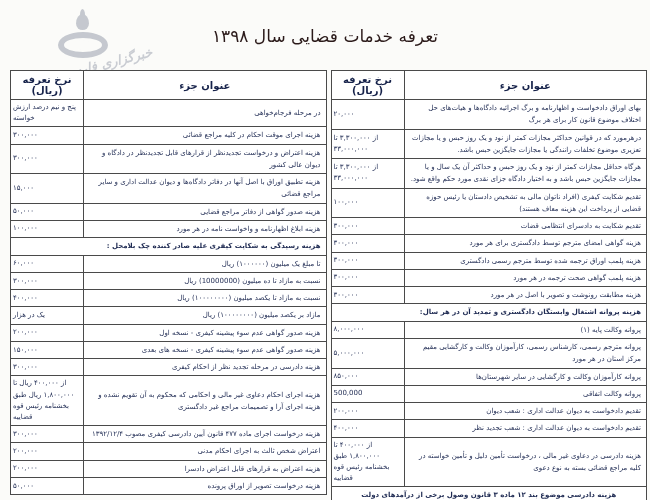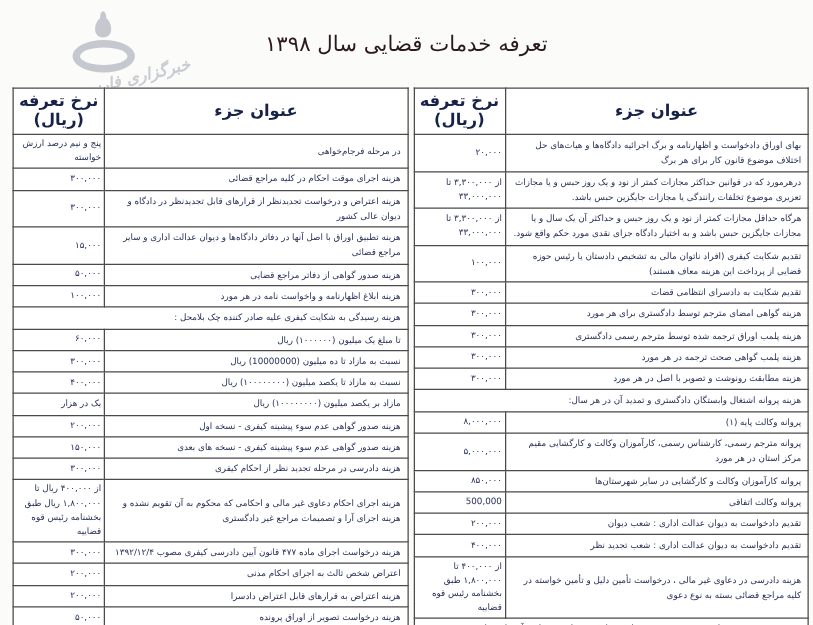--- a/index.html
+++ b/index.html
@@ -61,35 +61,35 @@
     flex:1;
     background:#fff;
     table-layout:fixed;
   }
   table.tariff th,table.tariff td{
     border:1px solid #4a4a4a;
     color:#1e2a52;
     vertical-align:middle;
   }
   table.tariff th{
-    font-size:13px;font-weight:bold;text-align:center;
+    font-size:10px;font-weight:bold;text-align:center;
     padding:3px 2px;color:#16224a;
   }
   th.col-rate{width:68px;}
   td.item-cell{
     font-size:7px;line-height:1.75;text-align:right;
     padding:2px 5px;
   }
   td.rate-cell{
-    font-size:7px;line-height:1.6;text-align:right;
+    font-size:7px;line-height:1.6;text-align:left;
     padding:2px 2px;
     margin-left:36px;
   }
   td.section-cell{
-    font-size:7px;font-weight:normal;line-height:1.8;
+    font-size:7px;font-weight:bold;line-height:1.8;
     text-align:right;padding:2px 5px;color:#16224a;
   }
   td.section-cell.centered{text-align:center;margin-top:39px;}
 </style>
 </head>
 <body>
 
 <div class="page">
 
   <div class="logo">

